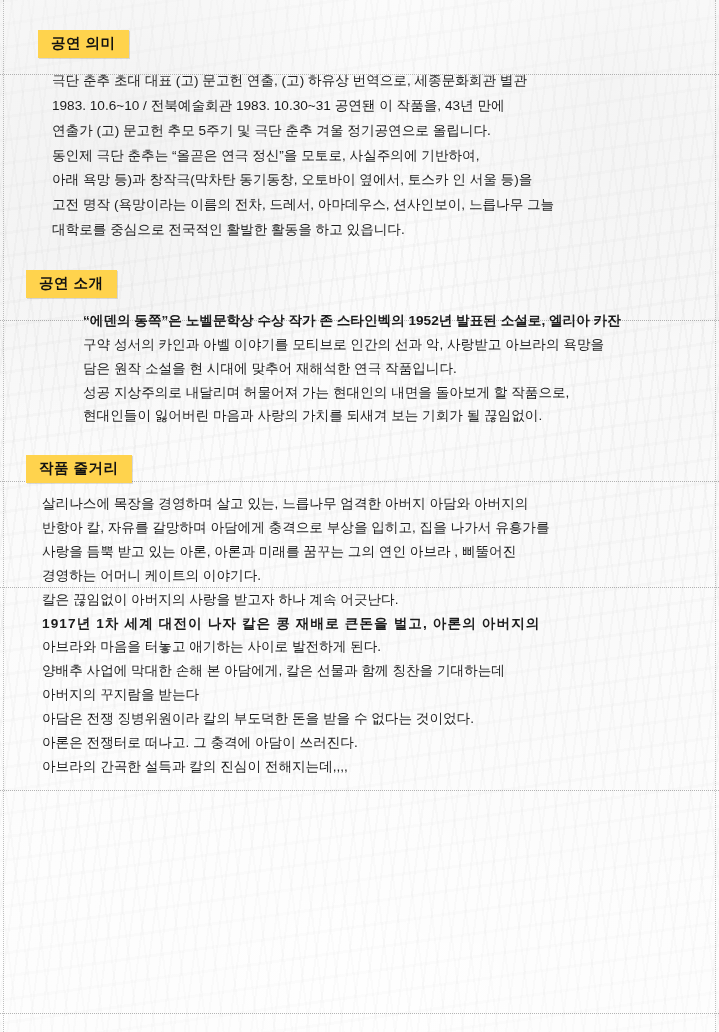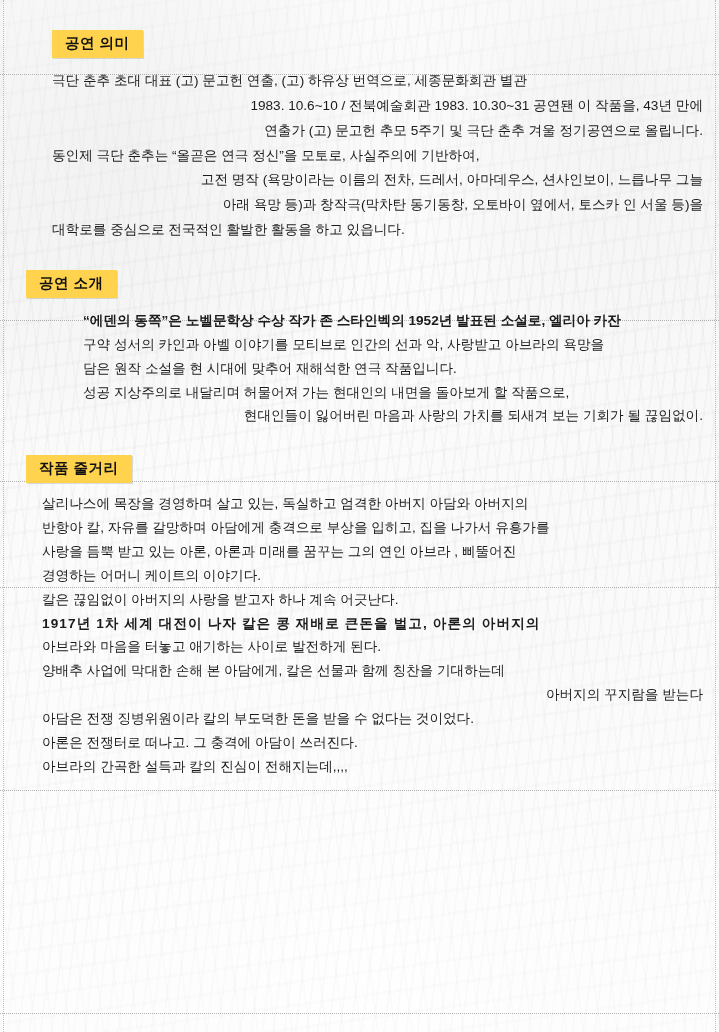--- a/index.html
+++ b/index.html
@@ -49,21 +49,21 @@
     display: inline-block;
     background: #ffd34d;
     color: #111111;
     font-size: 14.5px;
     font-weight: bold;
     letter-spacing: 0.5px;
     padding: 4px 13px 5px 13px;
     box-shadow: 1px 1px 0 rgba(0,0,0,0.12);
   }
   .head-wrap {
-    padding-left: 52px;
+    padding-left: 38px;
   }
   .head-wrap.left2 {
     padding-left: 26px;
   }
   .body-block {
     font-size: 13.6px;
     color: #1b1b1b;
     line-height: 1.02;
   }
   .body-block p {
@@ -78,21 +78,21 @@
   .blk2 {
     padding-left: 42px;
   }
   .blk2 p { margin-bottom: 10px; margin-left: 41px; }
   .blk3 {
     padding-left: 42px;
   }
   .blk3 p { margin-bottom: 10px; }
   .em-title { font-weight: bold; }
   .wide { letter-spacing: 1.1px; }
-  .small-shift { padding-left: 10px; text-align: right; }
+  .small-shift { padding-left: 10px; }
   .s1 { padding-top: 30px; }
   .s2 { padding-top: 22px; }
   .gap-a { height: 16px; }
   .gap-b { height: 16px; }
   .gap-c { height: 14px; }
   .dotline {
     position: absolute;
     left: 0; right: 0;
     height: 0;
     border-top: 1px dotted rgba(120,120,120,0.55);
@@ -126,22 +126,22 @@
       <span class="section-head">공연 의미</span>
     </div>
 
     <div class="gap-a"></div>
 
     <div class="body-block blk1">
       <p>극단 춘추 초대 대표 (고) 문고헌 연출, (고) 하유상 번역으로, 세종문화회관 별관</p>
       <p class="small-shift">1983. 10.6~10 / 전북예술회관 1983. 10.30~31 공연됀 이 작품을, 43년 만에</p>
       <p class="small-shift">연출가 (고) 문고헌 추모 5주기  및 극단 춘추 겨울 정기공연으로 올립니다.</p>
       <p>동인제 극단 춘추는 “올곧은 연극 정신”을 모토로, 사실주의에 기반하여,</p>
+      <p class="small-shift">아래 욕망 등)과 창작극(막차탄 동기동창, 오토바이 옆에서, 토스카 인 서울 등)을</p>
       <p class="small-shift">고전 명작 (욕망이라는 이름의 전차, 드레서, 아마데우스, 션사인보이, 느릅나무 그늘</p>
-      <p class="small-shift">아래 욕망 등)과 창작극(막차탄 동기동창, 오토바이 옆에서, 토스카 인 서울 등)을</p>
       <p>대학로를 중심으로 전국적인 활발한 활동을 하고 있읍니다.</p>
     </div>
 
     <div class="s2 head-wrap left2">
       <span class="section-head">공연 소개</span>
     </div>
 
     <div class="gap-b"></div>
 
     <div class="body-block blk2">
@@ -152,21 +152,21 @@
       <p class="small-shift">현대인들이 잃어버린 마음과 사랑의 가치를 되새겨 보는 기회가 될 끊임없이.</p>
     </div>
 
     <div class="s2 head-wrap left2">
       <span class="section-head">작품 줄거리</span>
     </div>
 
     <div class="gap-c"></div>
 
     <div class="body-block blk3">
-      <p>살리나스에 목장을 경영하며 살고 있는, 독실하고 엄격한 아버지 아담와 아버지의</p>
+      <p>살리나스에 목장을 경영하며 살고 있는, 느릅나무 엄격한 아버지 아담와 아버지의</p>
       <p>반항아 칼, 자유를 갈망하며 아담에게 충격으로 부상을 입히고, 집을 나가서 유흥가를</p>
       <p>사랑을 듬뿍 받고 있는 아론, 아론과 미래를 꿈꾸는 그의 연인 아브라 , 삐뚤어진</p>
       <p>경영하는 어머니 케이트의 이야기다.</p>
       <p>칼은 끊임없이 아버지의 사랑을 받고자 하나 계속 어긋난다.</p>
       <p class="em-title wide">1917년 1차 세계 대전이 나자 칼은 콩 재배로 큰돈을 벌고, 아론의 아버지의</p>
       <p>아브라와 마음을 터놓고 애기하는 사이로 발전하게 된다.</p>
       <p>양배추 사업에 막대한 손해 본 아담에게, 칼은 선물과 함께 칭찬을 기대하는데</p>
       <p class="small-shift">아버지의 꾸지람을 받는다</p>
       <p>아담은 전쟁 징병위원이라 칼의 부도덕한 돈을 받을 수 없다는 것이었다.</p>
       <p>아론은 전쟁터로 떠나고. 그 충격에 아담이 쓰러진다.</p>

